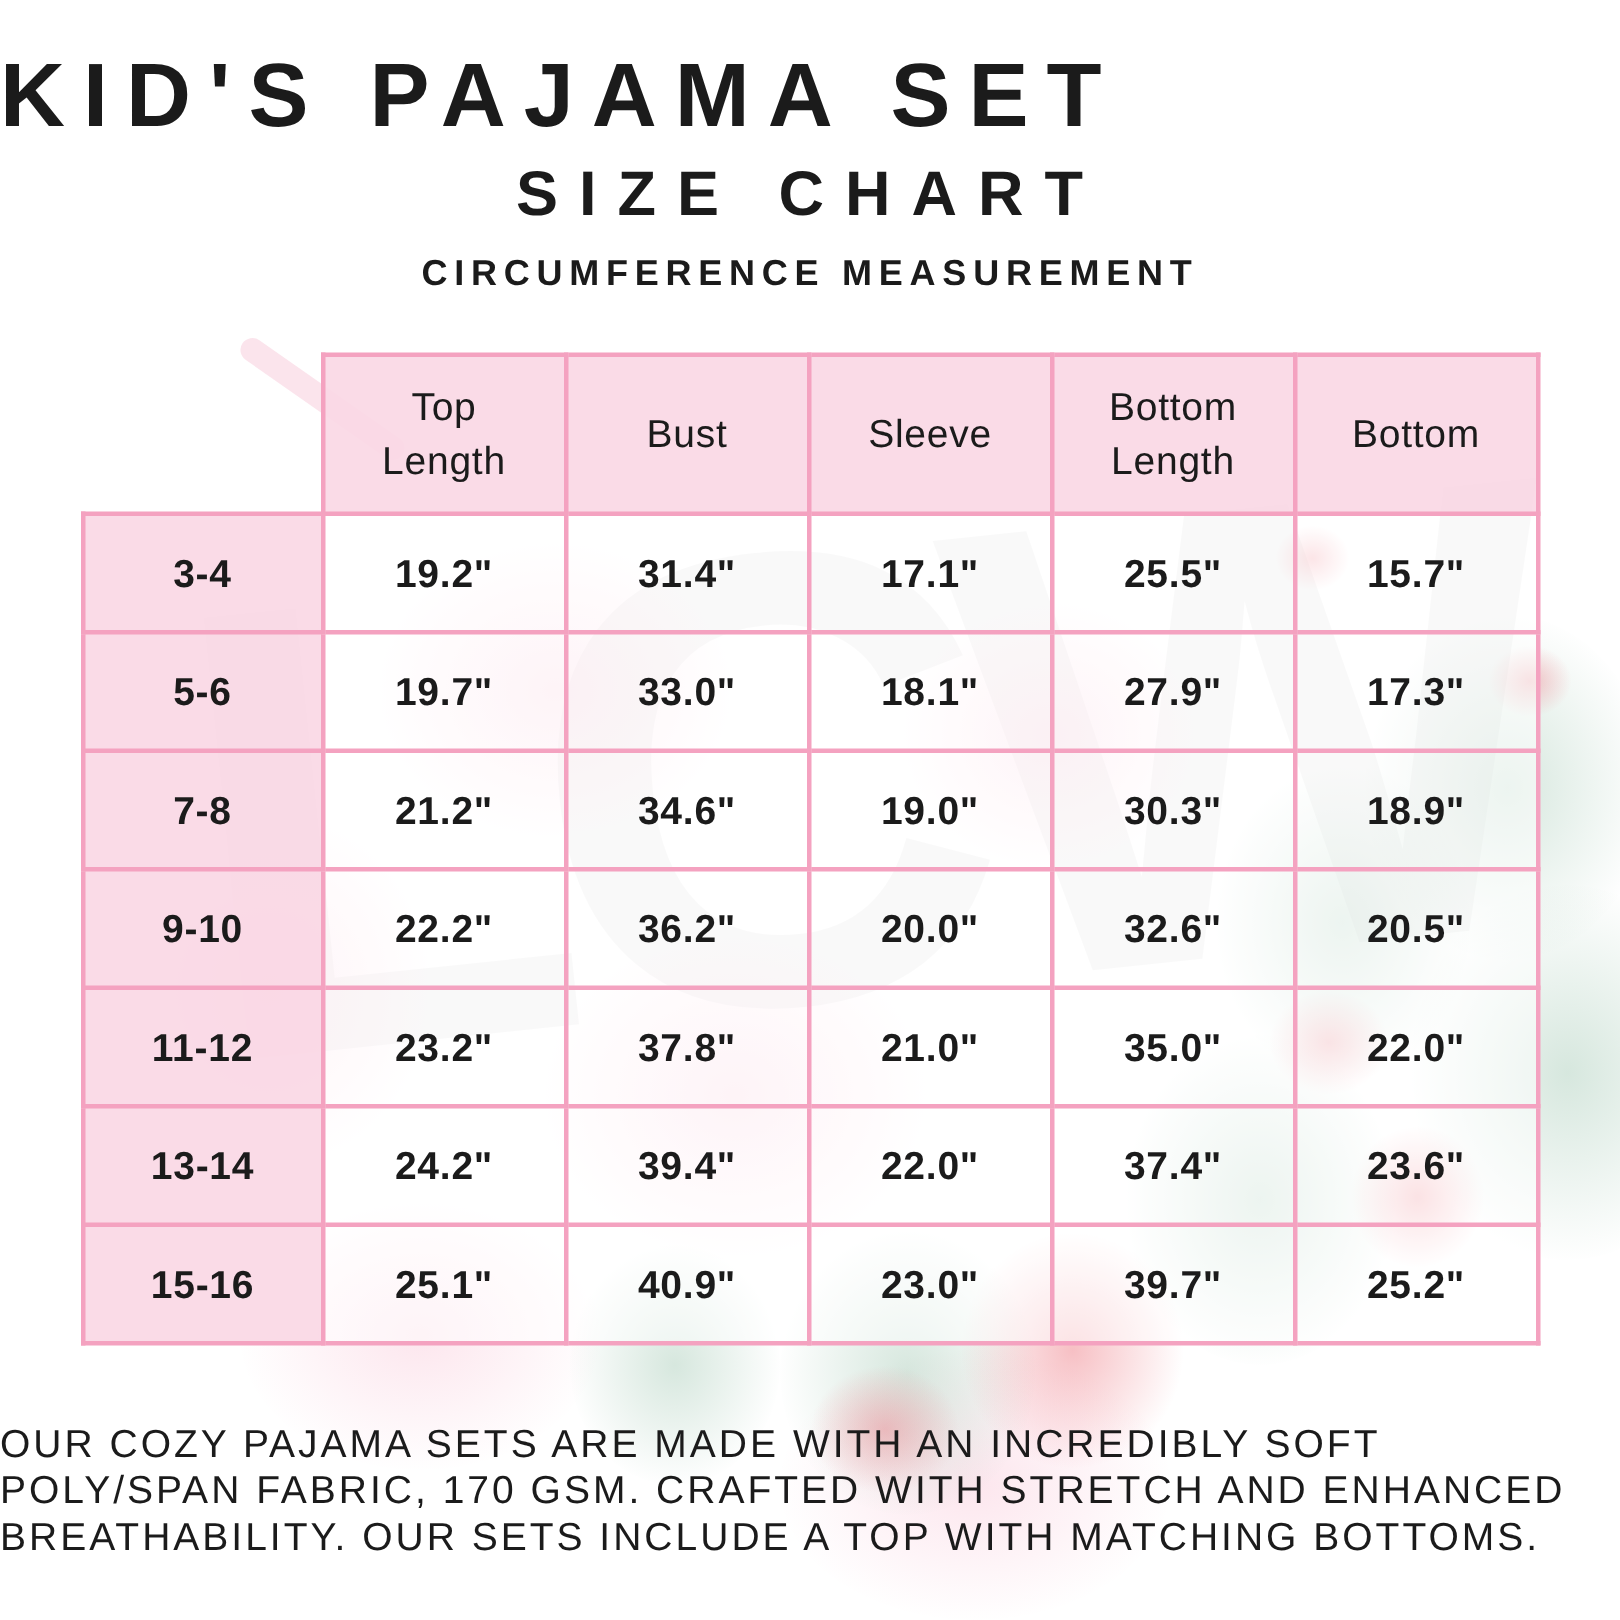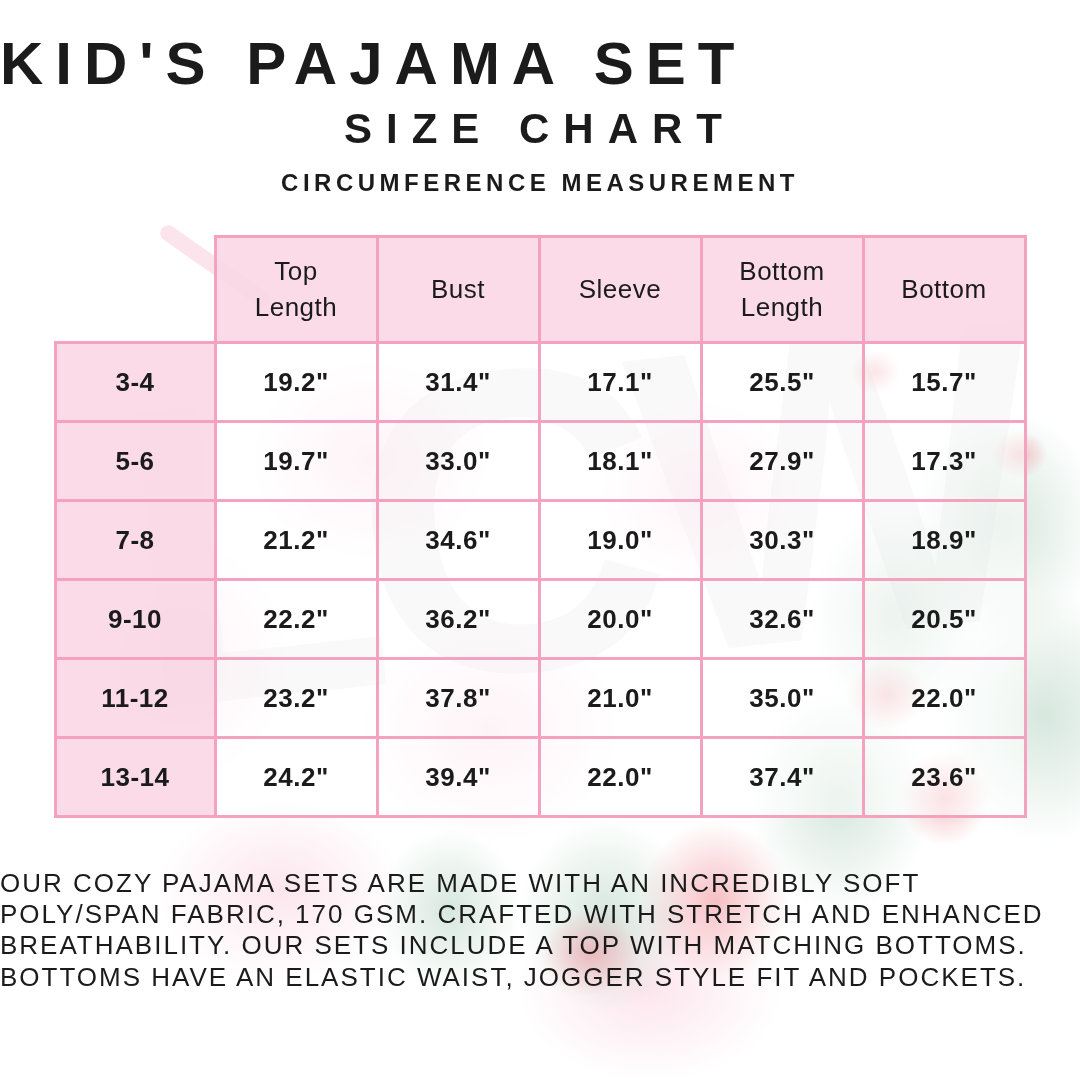--- a/index.html
+++ b/index.html
@@ -228,24 +228,31 @@
         <td>22.0"</td>
       </tr>
       <tr>
         <td class="size-cell">13-14</td>
         <td>24.2"</td>
         <td>39.4"</td>
         <td>22.0"</td>
         <td>37.4"</td>
         <td>23.6"</td>
       </tr>
+      <tr>
+        <td class="size-cell">15-16</td>
+        <td>25.1"</td>
+        <td>40.9"</td>
+        <td>23.0"</td>
+        <td>39.7"</td>
+        <td>25.2"</td>
+      </tr>
     </tbody>
       </table>
 
     <div class="footer">
       <div class="line">OUR COZY PAJAMA SETS ARE MADE WITH AN INCREDIBLY SOFT</div>
       <div class="line">POLY/SPAN FABRIC, 170 GSM. CRAFTED WITH STRETCH AND ENHANCED</div>
       <div class="line">BREATHABILITY. OUR SETS INCLUDE A TOP WITH MATCHING BOTTOMS.</div>
-      <div class="line">BOTTOMS HAVE AN ELASTIC WAIST, JOGGER STYLE FIT AND POCKETS.</div>
     </div>
   </div>
 
 </div>
 
 </body></html>

